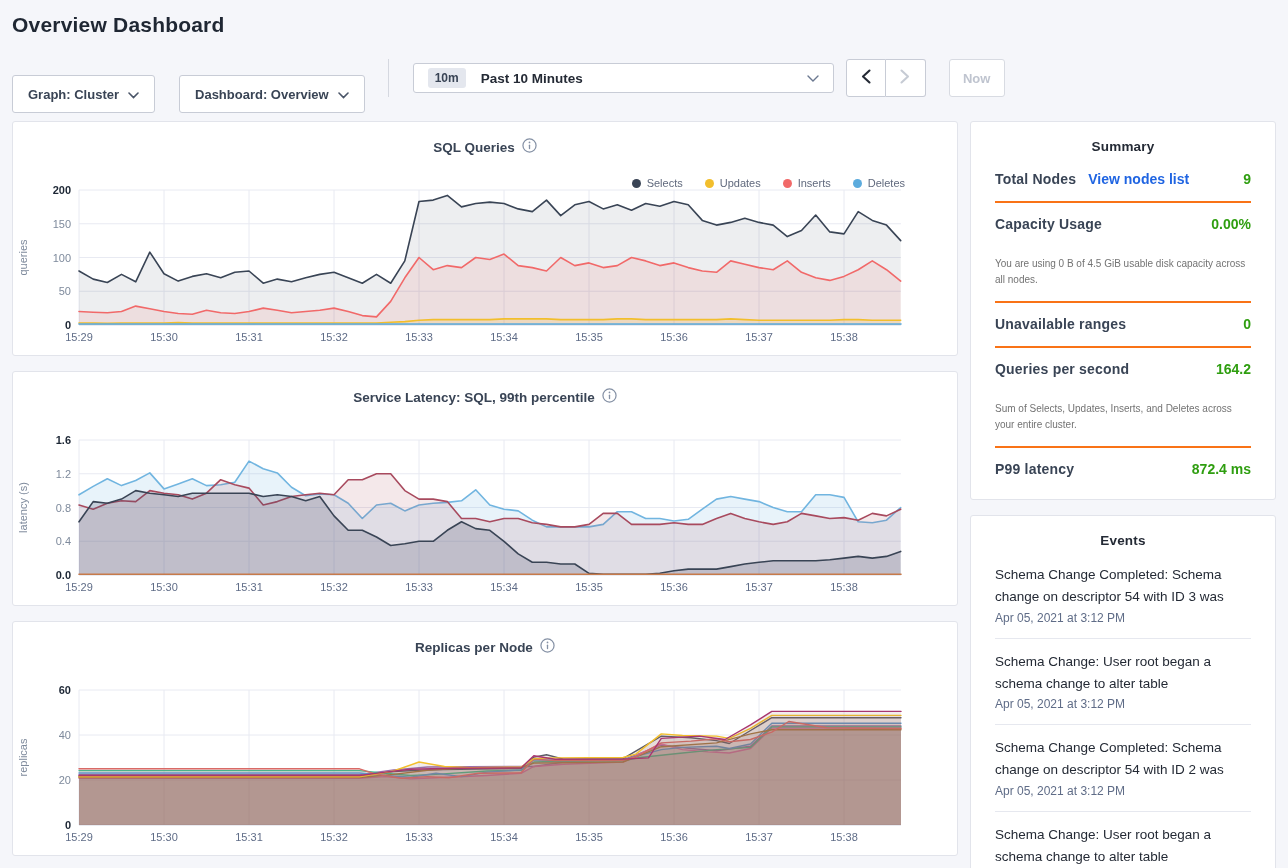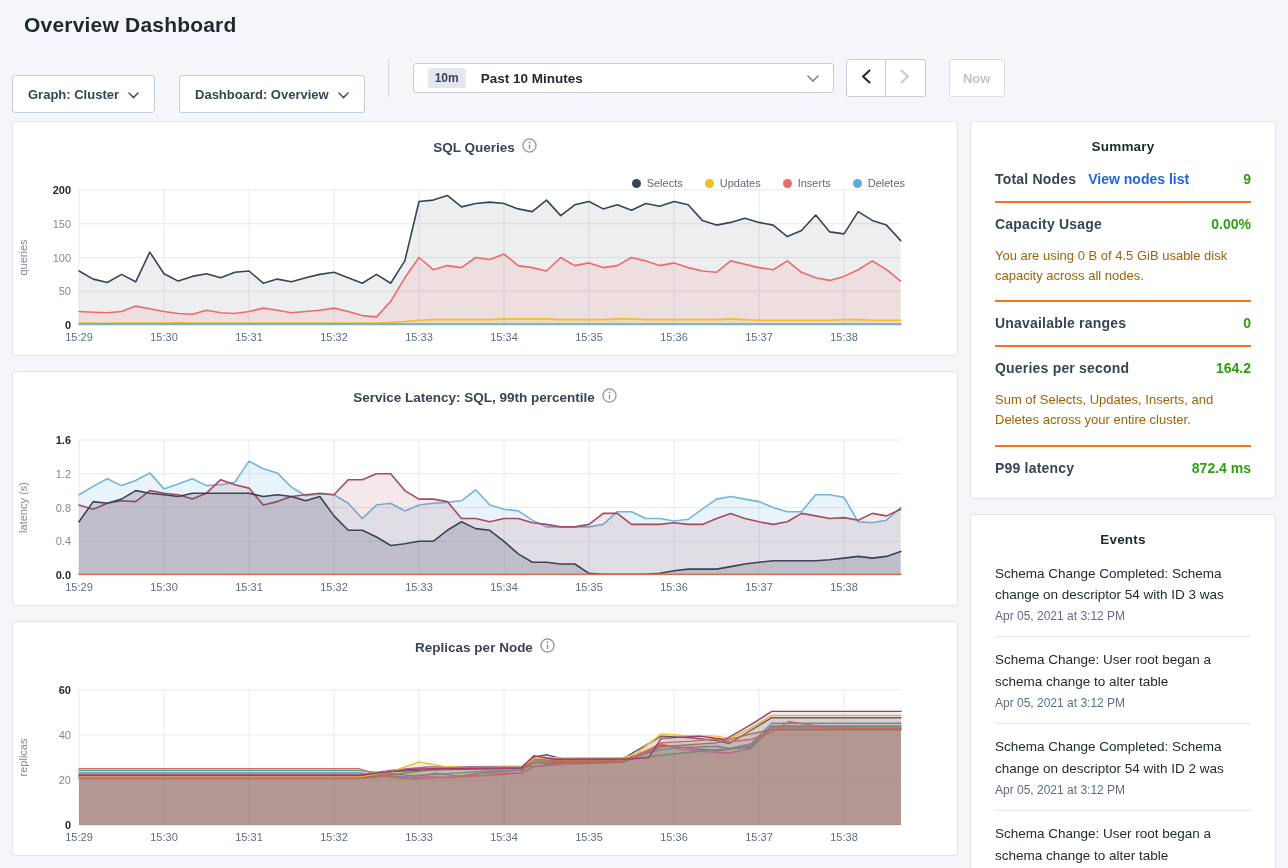--- a/index.html
+++ b/index.html
@@ -5,21 +5,21 @@
   * { box-sizing: border-box; margin: 0; padding: 0; }
   html, body { width: 1288px; height: 868px; overflow: hidden; }
   body {
     background: #f5f6fa;
     font-family: "Liberation Sans", sans-serif;
     color: #242a35;
   }
   .page { padding: 0 12px; }
   .page-title {
     font-size: 21px; font-weight: 600; color: #1f2733;
-    padding-top: 13px; letter-spacing: .2px; margin-left: 12px;
+    padding-top: 13px; letter-spacing: .2px;
   }
   
   .toolbar { display: flex; align-items: center; margin-top: 21px; height: 40px; }
   .tb-btn {
     background: #fff; border: 1px solid #c8ccd6; border-radius: 3px;
     height: 38px; display: flex; align-items: center; gap: 9px;
     padding: 0 15px; font-size: 13px; font-weight: 700; color: #394455;
     cursor: pointer;
     margin-top: 32px;
   }
@@ -75,21 +75,21 @@
     text-align: center; font-size: 13.5px; font-weight: 700; color: #242a35;
     padding: 17px 0 4px; letter-spacing: .2px;
   }
   .summary-body, .events-body { padding: 0 24px 8px; }
   .stat { padding: 13px 0 14px; border-bottom: 2px solid #f97316; }
   .stat:last-child { border-bottom: none; }
   .stat-head { display: flex; align-items: baseline; gap: 12px; }
   .stat-label { font-size: 14px; font-weight: 700; color: #394455; letter-spacing: .2px; }
   .stat-link { font-size: 14px; font-weight: 700; color: #2065e2; text-decoration: none; cursor: pointer; }
   .stat-value { margin-left: auto; font-size: 14px; font-weight: 700; color: #2f9e10; white-space: nowrap; }
-  .stat-desc { margin-top: 14px; font-size: 13px; line-height: 1.55; color: #a16207; }
+  .stat-desc { margin-top: 24px; font-size: 10px; line-height: 1.55; color: #737373; }
   .event { padding: 12px 0 13px; border-bottom: 1px solid #e6e8ef; cursor: pointer; }
   .event:last-child { border-bottom: none; }
   .event-text { font-size: 13.5px; line-height: 1.62; color: #242a35; }
   .event-time { margin-top: 3px; font-size: 12px; color: #5f6c87; }
 </style>
 </head>
 <body>
 
 <div class="page">
 

